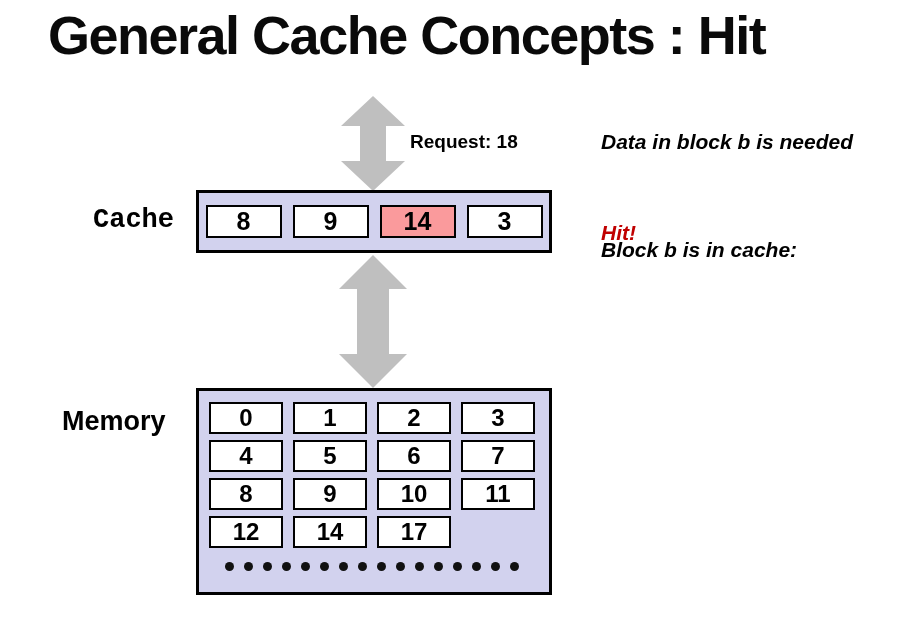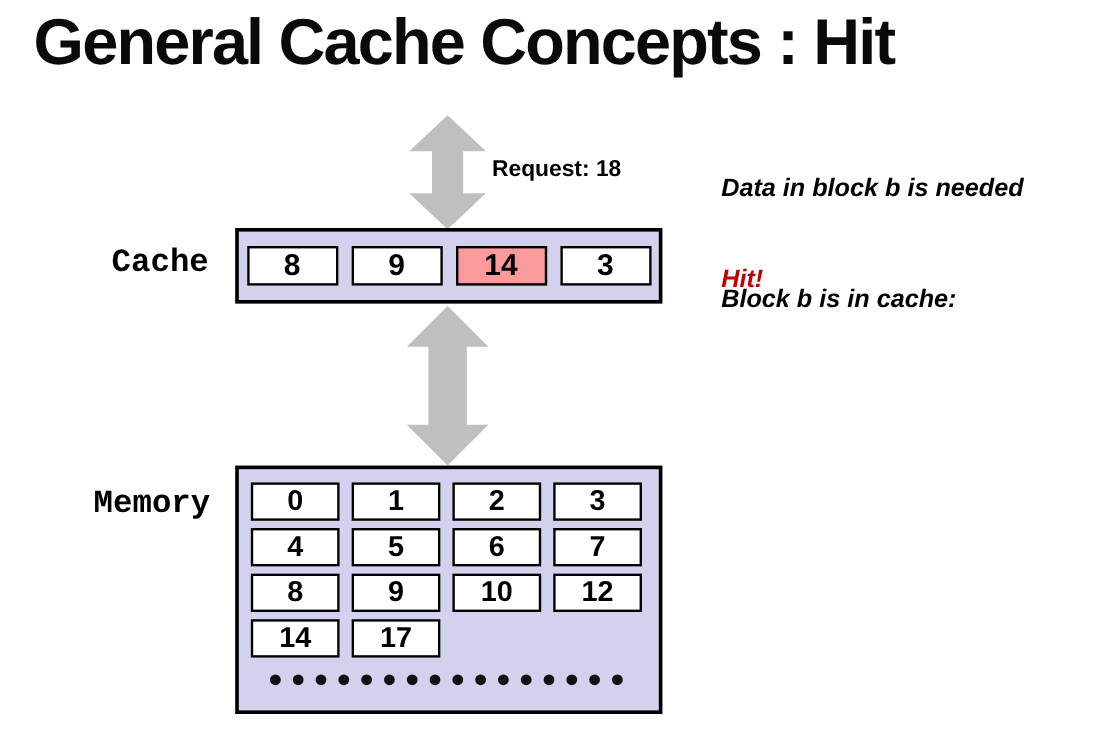--- a/index.html
+++ b/index.html
@@ -7,48 +7,48 @@
     width: 918px; height: 618px;
     background: #ffffff;
     position: relative;
     font-family: "Liberation Sans", sans-serif;
     color: #000;
     overflow: hidden;
   }
   .abs { position: absolute; }
 
   .title {
-    left: 28px; top: 4px;
+    left: 48px; top: 4px;
     font-size: 54px; font-weight: bold;
     letter-spacing: -1.5px;
     white-space: nowrap;
     color: #0a0a0a;
   }
 
   .request-label {
     left: 410px; top: 131px;
     font-size: 19px; font-weight: bold;
     white-space: nowrap;
   }
 
   .annot {
     left: 601px;
     font-size: 21px; font-weight: bold; font-style: italic;
     white-space: nowrap;
   }
-  .annot-1 { top: 130px; margin-top: 15px; }
+  .annot-1 { top: 130px; }
   .annot-2 { top: 198px; margin-top: 40px; }
   .annot-3 { top: 221px; color: var(--hit-red, #c00000); }
 
   .side-label {
     font-size: 27px; font-weight: bold;
     white-space: nowrap;
   }
   .cache-label { left: 93px; top: 205px; font-family: Liberation Mono, monospace; }
-  .memory-label { left: 78px; top: 406px; font-family: Liberation Mono, monospace; }
+  .memory-label { left: 62px; top: 406px; }
 
   .big-box {
     background: var(--box-fill, #d2d2ee);
     border: 3px solid #000;
     box-sizing: border-box;
   }
   .cache-box {
     left: 196px; top: 190px;
     width: 356px; height: 63px;
     display: flex; align-items: center; justify-content: center;
@@ -130,20 +130,21 @@
       <div class="cell memory-cell">1</div>
       <div class="cell memory-cell">2</div>
       <div class="cell memory-cell">3</div>
       <div class="cell memory-cell">4</div>
       <div class="cell memory-cell">5</div>
       <div class="cell memory-cell">6</div>
       <div class="cell memory-cell">7</div>
       <div class="cell memory-cell">8</div>
       <div class="cell memory-cell">9</div>
       <div class="cell memory-cell">10</div>
+      <div class="cell memory-cell">11</div>
       <div class="cell memory-cell">12</div>
       <div class="cell memory-cell">14</div>
       <div class="cell memory-cell">17</div>
     </div>
   <div class="dots-row">
 
   <span class="dot"></span>
       <span class="dot"></span>
       <span class="dot"></span>
       <span class="dot"></span>

